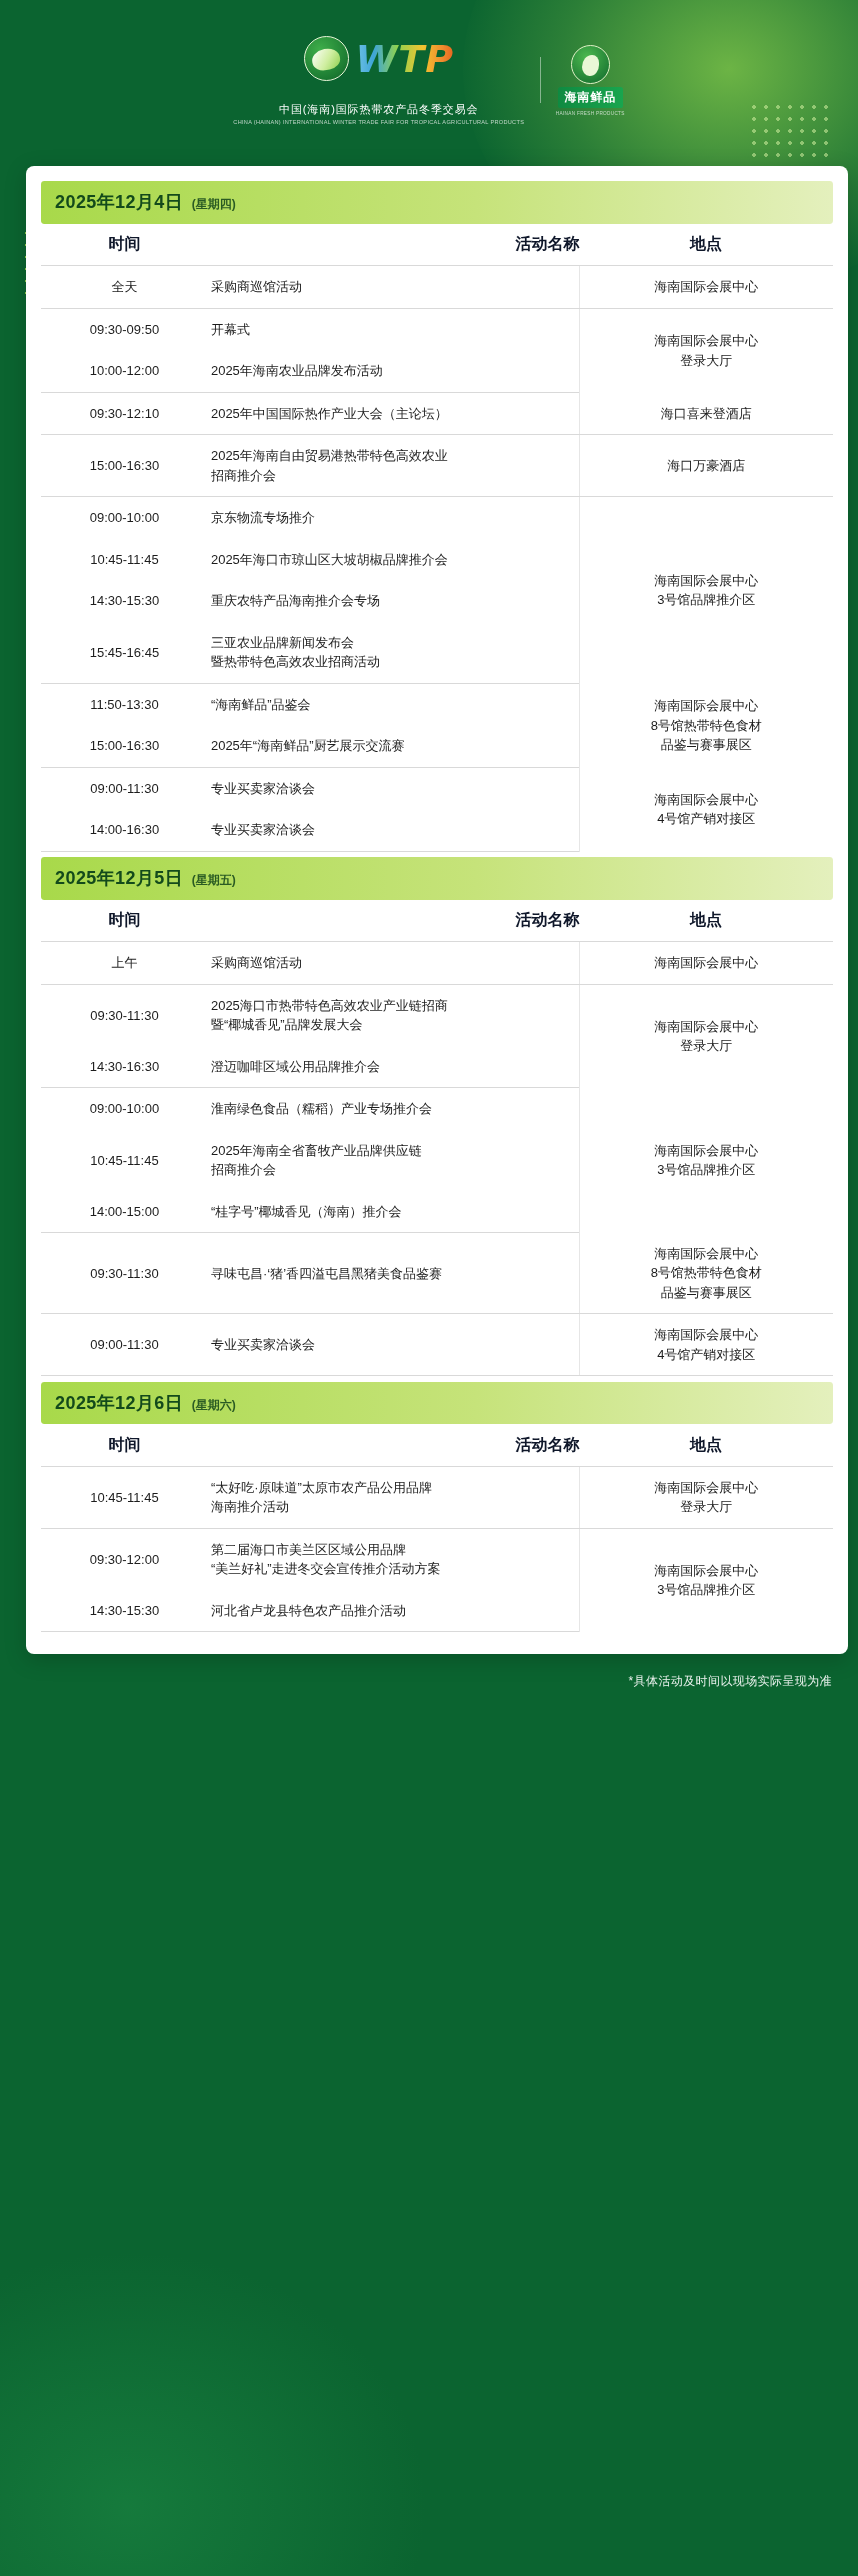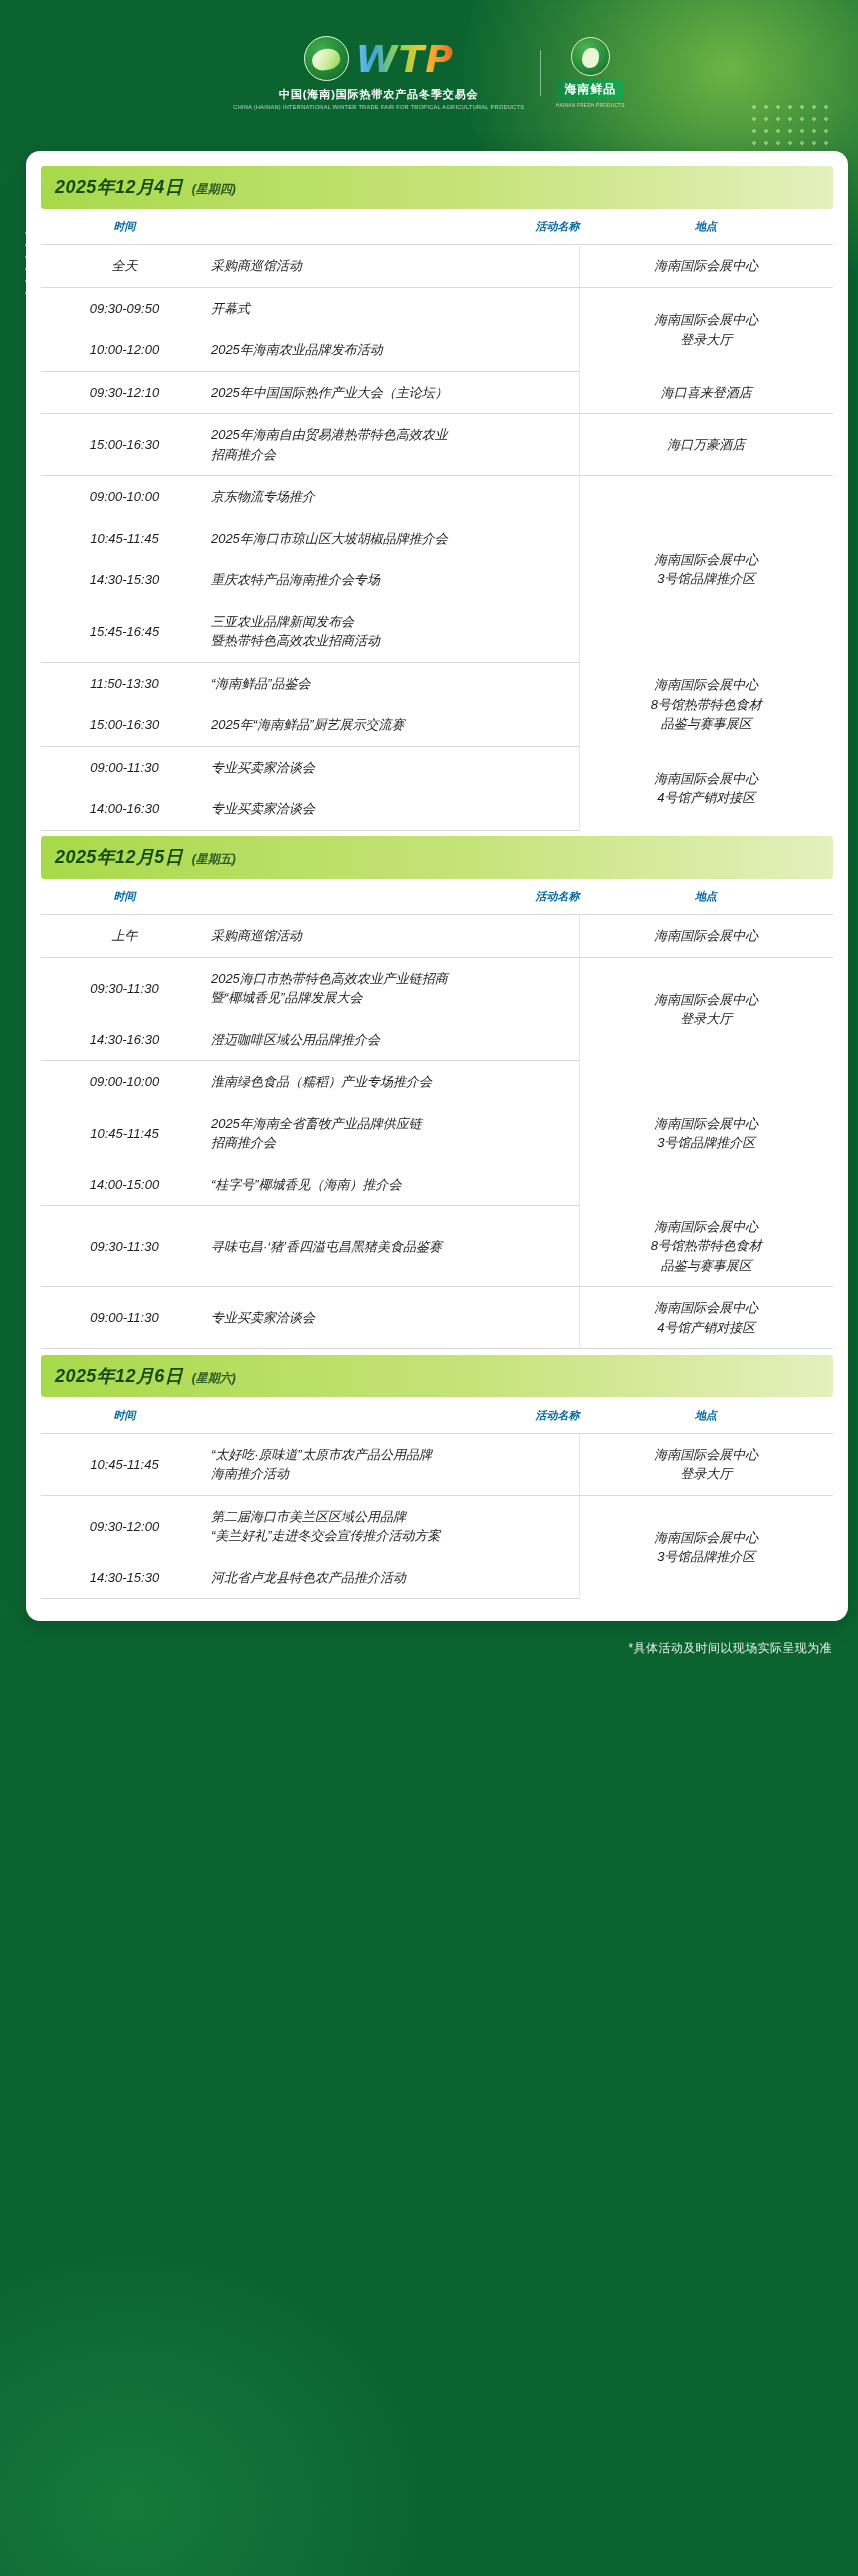--- a/index.html
+++ b/index.html
@@ -95,25 +95,25 @@
     letter-spacing: 0.9px;
     line-height: 1;
     background: linear-gradient(90deg, #6ec1e4 0%, #3ea5d8 18%, #8fd14f 42%, #f4c430 68%, #f08c2e 88%, #e8641f 100%);
     -webkit-background-clip: text;
     background-clip: text;
     color: transparent;
     font-family: "DejaVu Sans", sans-serif;
     font-style: italic;
   }
   .logo-cn {
-    margin-top: 6px;
+    margin-top: 21px;
     color: #ffffff;
     font-size: 11px;
     letter-spacing: 0.9px;
-    font-weight: bold;
+    font-weight: normal;
   }
   .logo-en {
     color: rgba(255,255,255,0.72);
     font-size: 5.6px;
     letter-spacing: 0.3px;
     margin-top: 1.7px;
     white-space: nowrap;
   }
   .logo-sep {
     width: 0.9px; height: 46px;
@@ -162,24 +162,23 @@
     letter-spacing: 3.4px;
     text-shadow: 0 2.6px 8.6px rgba(0,0,0,0.28);
     font-family: "DejaVu Sans", "Liberation Sans", sans-serif;
   }
 
   
   .card {
     position: relative;
     margin: 41px 10px 0 26px;
     background: #ffffff;
-    border-radius: 14px;
+    border-radius: 8px;
     padding: 15.4px 15.4px 22px 15.4px;
     box-shadow: 0 5.1px 22px rgba(0,0,0,0.18);
-    font-style: italic;
   }
 
   .day-banner {
     background: linear-gradient(90deg, #a8d94a 0%, #c6e37a 55%, #e4f0bd 100%);
     border-radius: 3.4px;
     padding: 9.4px 13.7px;
     display: flex;
     align-items: baseline;
     gap: 8.6px;
     margin-top: 5.1px;
@@ -196,23 +195,23 @@
     color: #2a5b23;
     font-weight: bold;
   }
 
   table.sched {
     width: 100%;
     border-collapse: collapse;
     table-layout: fixed;
   }
   table.sched th {
-    font-size: 11px;
-    font-weight: bold;
-    color: #0369a1;
+    font-size: 16px;
+    font-weight: bold;
+    color: #0f172a;
     padding: 10.3px 0 10.3px 0;
     border-bottom: 0.9px solid #d9d9d9;
   }
   col.c-time { width: 21%; }
   col.c-name { width: 47%; }
   col.c-venue { width: 32%; }
 
   table.sched th.h-time { text-align: center; }
   table.sched th.h-name { text-align: right; padding-left: 19px; }
   table.sched th.h-venue { text-align: center; }

